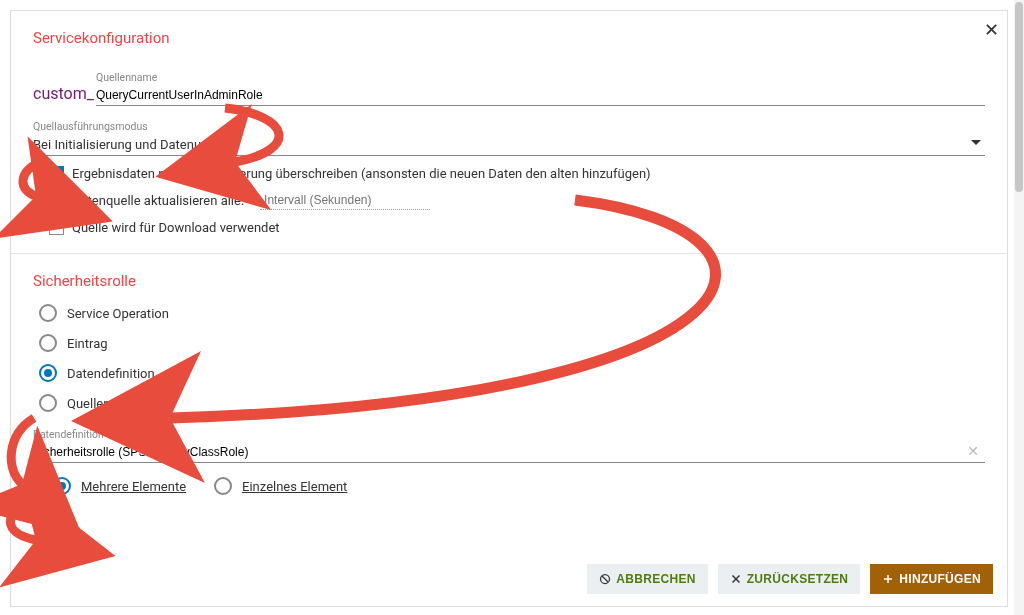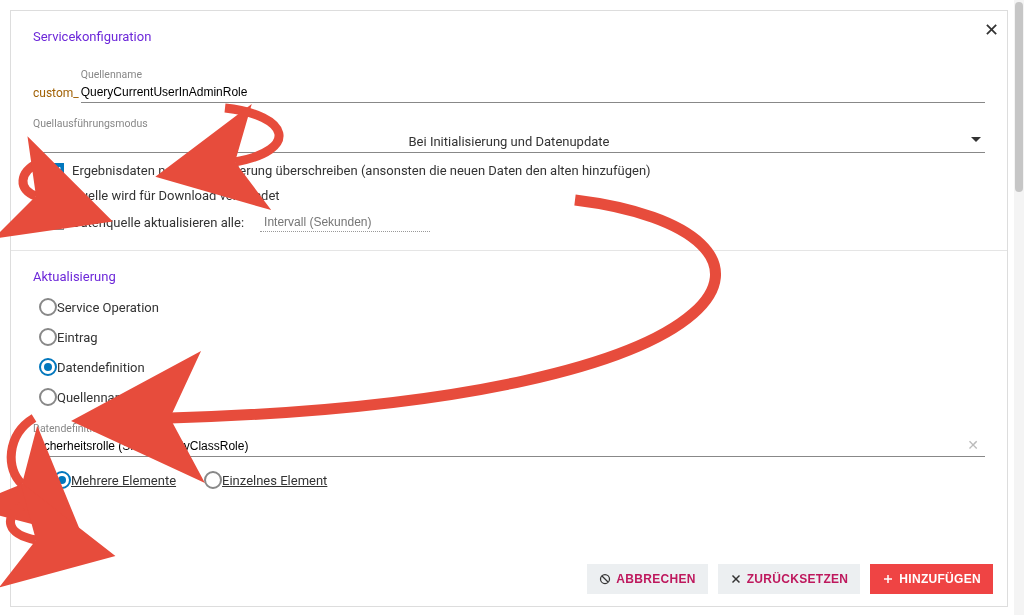--- a/index.html
+++ b/index.html
@@ -32,33 +32,33 @@
       cursor: pointer;
       color: #333;
       z-index: 10;
     }
     .content {
       flex: 1;
       overflow-y: auto;
       padding: 18px 22px 10px 22px;
     }
     .section-title {
-      font-size: 13px;
-      color: #6d28d9;
+      font-size: 15px;
+      color: #ef4444;
       margin-bottom: 14px;
       font-weight: 400;
     }
     .field-row {
       display: flex;
       align-items: flex-end;
       margin-bottom: 14px;
     }
     .prefix {
-      font-size: 12px;
-      color: #a16207;
+      font-size: 16px;
+      color: #701a75;
       padding-bottom: 3px;
       padding-right: 2px;
     }
     .mat-field {
       flex: 1;
       position: relative;
     }
     .mat-label {
       font-size: 10.5px;
       color: #888;
@@ -77,21 +77,20 @@
     }
     .mat-select {
       width: 100%;
       border: none;
       border-bottom: 1px solid #888;
       padding: 3px 0;
       font-size: 13px;
       background: transparent;
       position: relative;
       cursor: pointer;
-      text-align: center;
     }
     .mat-select .caret {
       position: absolute;
       right: 4px;
       top: 6px;
       width: 0; height: 0;
       border-left: 5px solid transparent;
       border-right: 5px solid transparent;
       border-top: 5px solid #333;
     }
@@ -129,20 +128,21 @@
     }
     .divider {
       border: none;
       border-top: 1px solid #e5e5e5;
       margin: 18px -22px;
     }
     .radio-row {
       display: flex;
       align-items: center;
       margin: 12px 0 12px 6px;
+      gap: 10px;
       cursor: pointer;
     }
     .radio {
       width: 18px; height: 18px;
       border: 2px solid #888;
       border-radius: 50%;
       display: inline-flex;
       align-items: center;
       justify-content: center;
       flex-shrink: 0;
@@ -183,24 +183,24 @@
       gap: 5px;
       padding: 8px 12px;
       font-size: 12px;
       font-weight: 600;
       cursor: pointer;
       border: none;
       letter-spacing: 0.3px;
     }
     .btn-grey {
       background: #eceff1;
-      color: #be185d;
+      color: #4d7c0f;
     }
     .btn-red {
-      background: #ef4444;
+      background: #a16207;
       color: #fff;
       justify-content: space-between;
     }
     .btn svg { width: 12px; height: 12px; }
     .scrollbar-track {
       position: absolute;
       right: 0;
       top: 0;
       bottom: 0;
       width: 10px;
@@ -254,34 +254,34 @@
             <polyline points="4,12 9,18 20,5"></polyline>
           </svg>
       </span>
       <span class="chk-label">Ergebnisdaten nach Aktualisierung überschreiben (ansonsten die neuen Daten den alten hinzufügen)</span>
     </div>
 
     <div class="checkbox-row">
       <span class="chk">
         
       </span>
-      <span class="chk-label">Quelle wird für Download verwendet</span>
+      <span class="chk-label">Datenquelle aktualisieren alle:</span>
+      <input class="interval-input" type="text" placeholder="Intervall (Sekunden)" style="">
     </div>
 
     <div class="checkbox-row">
       <span class="chk">
         
       </span>
-      <span class="chk-label">Datenquelle aktualisieren alle:</span>
-      <input class="interval-input" type="text" placeholder="Intervall (Sekunden)" style="">
+      <span class="chk-label">Quelle wird für Download verwendet</span>
     </div>
 
     <hr class="divider">
 
-    <div class="section-title">Aktualisierung</div>
+    <div class="section-title">Sicherheitsrolle</div>
 
     <div class="radio-row">
       <span class="radio"></span>
       <span class="radio-label">Service Operation</span>
     </div>
     <div class="radio-row">
       <span class="radio"></span>
       <span class="radio-label">Eintrag</span>
     </div>
     <div class="radio-row">

